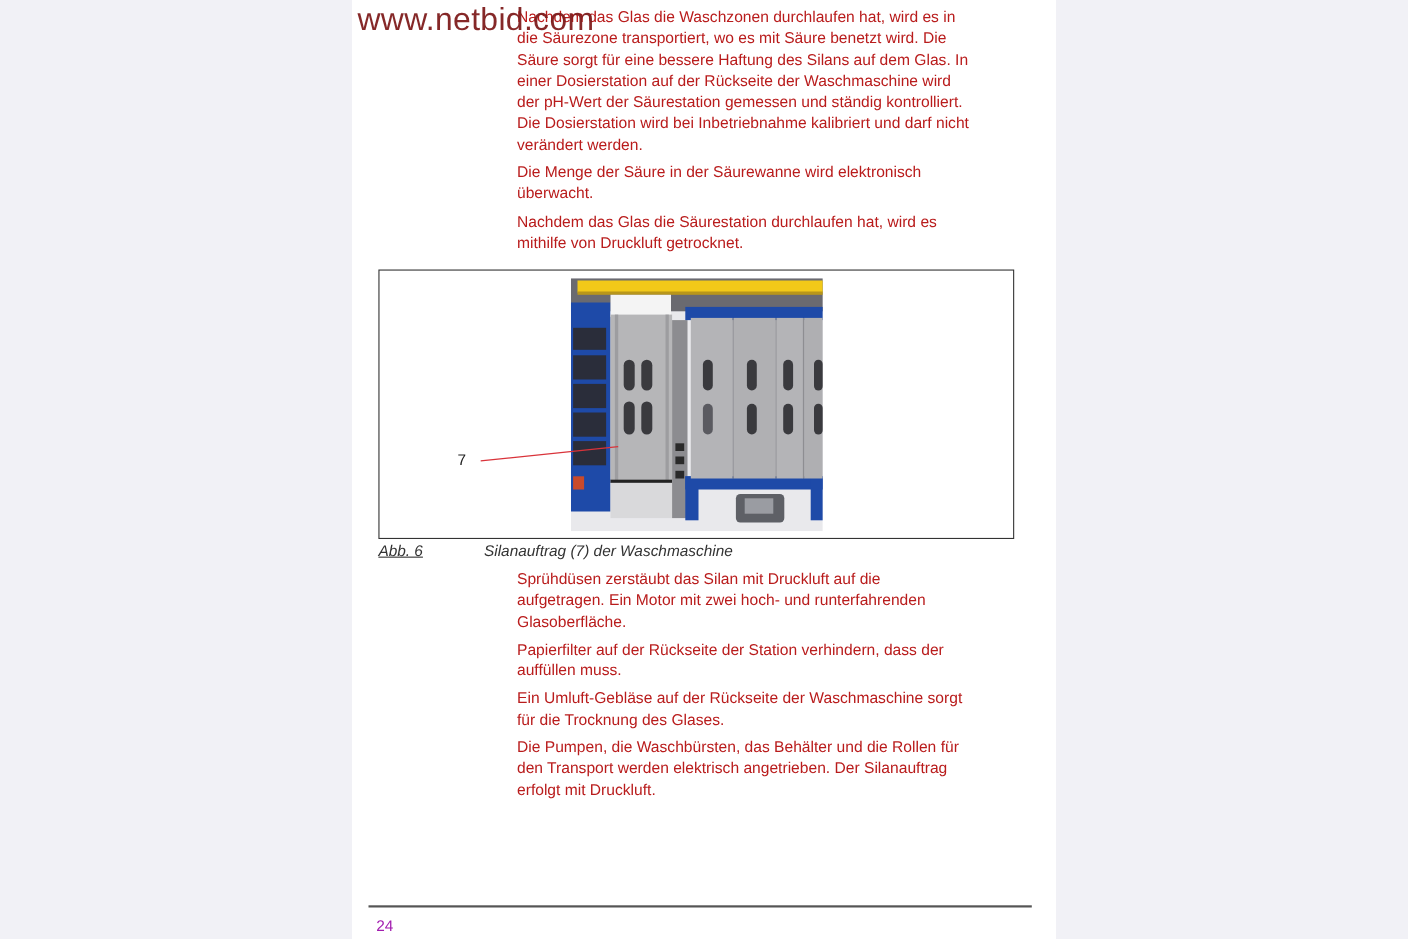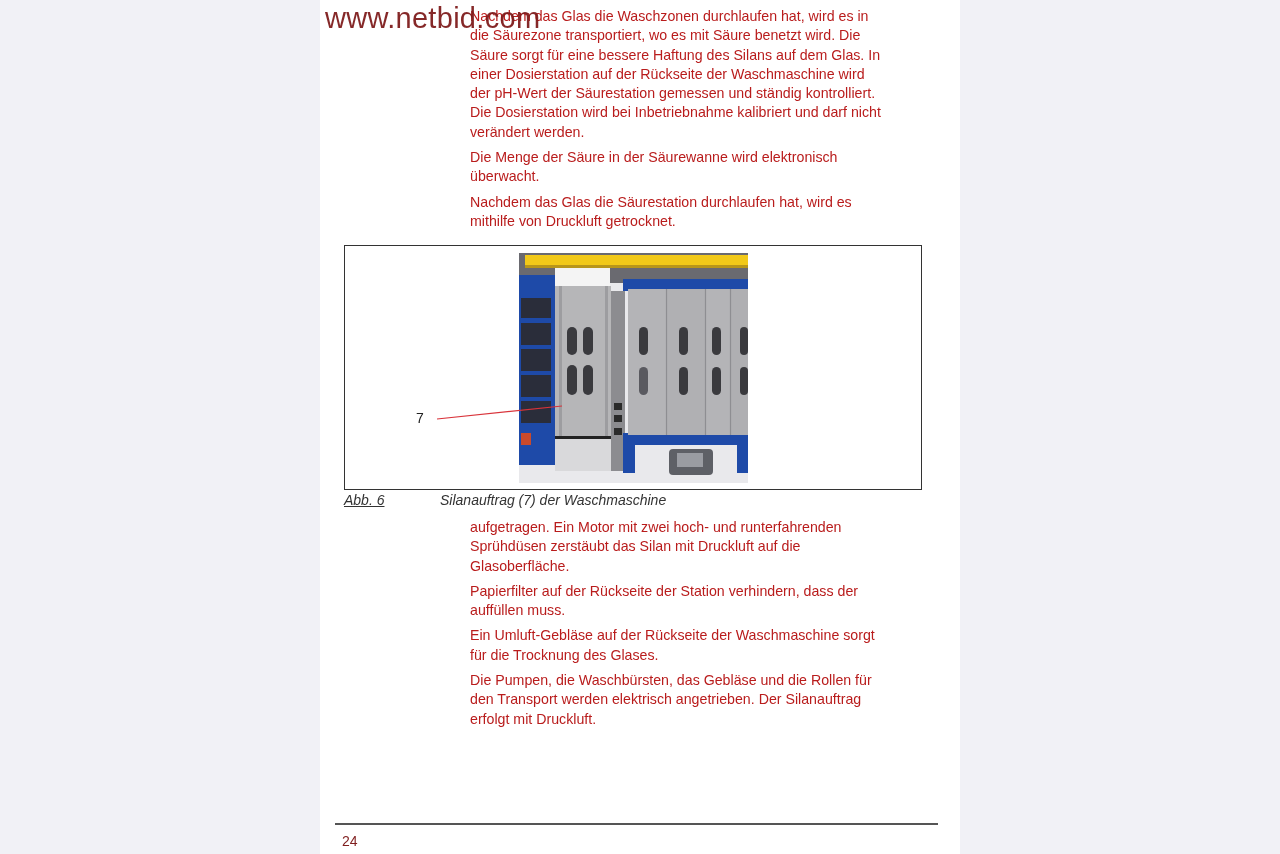--- a/index.html
+++ b/index.html
@@ -38,21 +38,21 @@
     position: absolute; left: 416px; top: 410px; font-size: 14px; color: #222;
   }
   .caption {
     position: absolute; top: 492px; font-style: italic; font-size: 14px; color: #333;
   }
   .footer-rule {
     position: absolute; left: 335px; top: 823px; width: 603px; height: 0;
     border-top: 2px solid #555;
   }
   .page-number {
-    position: absolute; left: 342px; top: 833px; font-size: 14px; color: #7f1d1d;
+    position: absolute; left: 342px; top: 833px; font-size: 14px; color: #a21caf;
   }
 </style>
 </head>
 <body>
 
 <div class="page"></div>
 
 <div class="watermark">www.netbid.com</div>
 
 <div class="text-col" style="top:7px;">
@@ -139,33 +139,33 @@
   <line x1="437" y1="419" x2="562" y2="406" stroke="#d9333a" stroke-width="1.2"></line>
 </svg>
 
 <div class="callout-label">7</div>
 
 <div class="caption" style="left:344px;text-decoration:underline;">Abb. 6</div>
 <div class="caption" style="left:440px;">Silanauftrag (7) der Waschmaschine</div>
 
 <div class="text-col" style="top:518px;">
   <p>
+    <span class="line">Sprühdüsen zerstäubt das Silan mit Druckluft auf die</span>
     <span class="line">aufgetragen. Ein Motor mit zwei hoch- und runterfahrenden</span>
-    <span class="line">Sprühdüsen zerstäubt das Silan mit Druckluft auf die</span>
     <span class="line">Glasoberfläche.</span>
   </p>
   <p>
     <span class="line">Papierfilter auf der Rückseite der Station verhindern, dass der</span>
     <span class="line">auffüllen muss.</span>
   </p>
   <p>
     <span class="line">Ein Umluft-Gebläse auf der Rückseite der Waschmaschine sorgt</span>
     <span class="line">für die Trocknung des Glases.</span>
   </p>
   <p>
-    <span class="line">Die Pumpen, die Waschbürsten, das Gebläse und die Rollen für</span>
+    <span class="line">Die Pumpen, die Waschbürsten, das Behälter und die Rollen für</span>
     <span class="line">den Transport werden elektrisch angetrieben. Der Silanauftrag</span>
     <span class="line">erfolgt mit Druckluft.</span>
   </p>
 </div>
 
 <div class="footer-rule"></div>
 <div class="page-number">24</div>
 
 </body></html>

